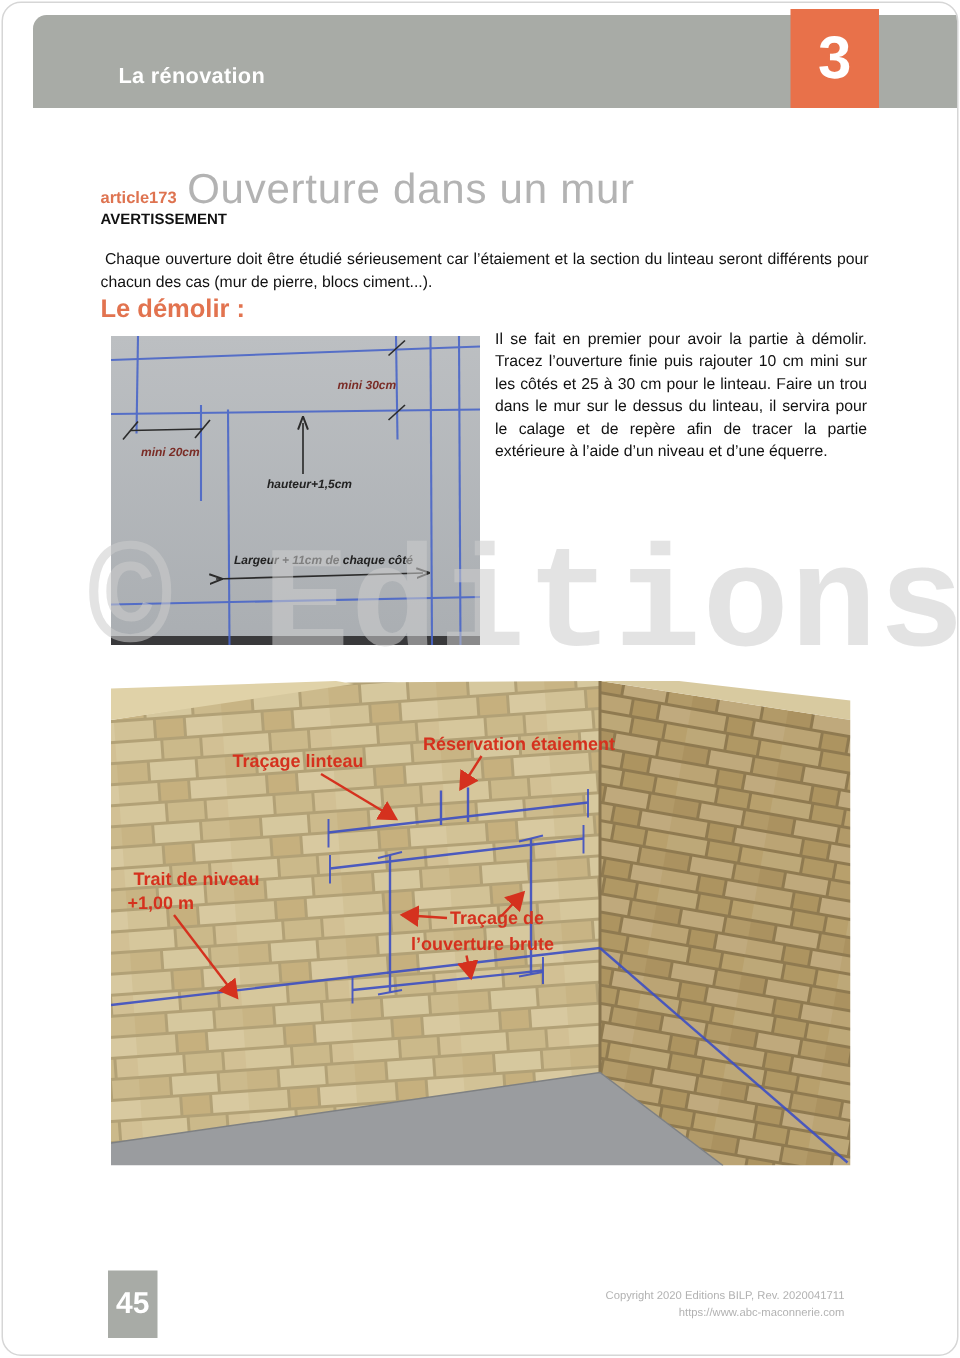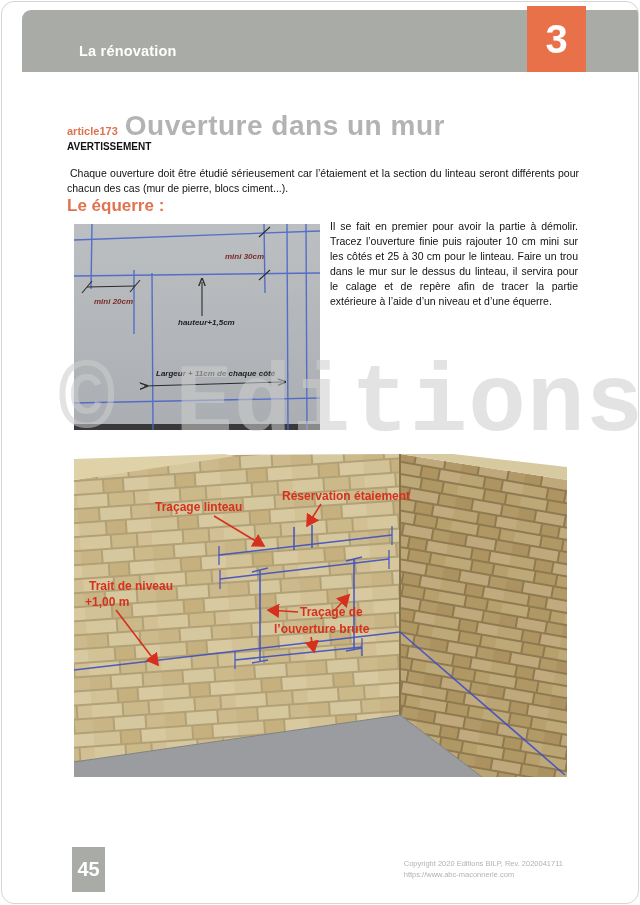--- a/index.html
+++ b/index.html
@@ -8,40 +8,40 @@
 
   
   .header-band{position:absolute;left:20px;top:8px;width:620px;height:62px;background:#a8aba6;border-radius:9px 0 0 0;}
   .section-title{position:absolute;left:57px;top:33px;color:#fff;font-size:14.5px;font-weight:bold;letter-spacing:.2px;}
   .chapter-badge{position:absolute;left:505px;top:-4px;width:59px;height:66px;background:#e8714a;display:flex;align-items:center;justify-content:center;}
   .chapter-number{color:#fff;font-size:40px;font-weight:bold;line-height:1;}
 
   
   .title-row{position:absolute;left:65px;top:108px;display:flex;align-items:baseline;gap:7px;}
   .article-ref{color:#de7350;font-size:11px;font-weight:bold;}
-  .page-title{color:#b3b3b3;font-size:28px;font-weight:bold;letter-spacing:.5px;}
+  .page-title{color:#b3b3b3;font-size:28px;font-weight:normal;letter-spacing:.5px;}
 
   
   .warning{position:absolute;left:65px;top:139px;width:512px;color:#111;}
   .warning-label{font-size:10px;font-weight:bold;margin-bottom:14px;}
   .warning-text{font-size:10.5px;line-height:14.5px;text-align:justify;text-indent:3px;}
 
   .tracage-heading{position:absolute;left:65px;top:194px;color:#e2734f;font-size:17px;font-weight:bold;}
 
   .sketch-wrap{position:absolute;left:72px;top:222px;width:246px;height:206px;z-index:1;}
   .body-par{position:absolute;left:328px;top:217px;width:248px;font-size:10.5px;line-height:15px;text-align:justify;color:#111;}
 
   .watermark{position:absolute;left:56px;top:350px;font-size:96px;font-weight:bold;color:#cdcdcd;opacity:.55;letter-spacing:1px;white-space:nowrap;z-index:3;pointer-events:none;line-height:1.1;font-family:Liberation Mono, monospace;}
 
   .wall-wrap{position:absolute;left:72px;top:452px;width:493px;height:280px;z-index:1;}
 
   
   .page-num-box{position:absolute;left:70px;top:845px;width:33px;height:45px;background:#a8aba6;display:flex;align-items:center;justify-content:center;}
   .page-num{color:#fff;font-size:20px;font-weight:bold;}
-  .copyright{position:absolute;right:75px;top:856px;font-size:7.5px;line-height:11px;color:#b2b2b2;}
+  .copyright{position:absolute;right:75px;top:856px;text-align:right;font-size:7.5px;line-height:11px;color:#b2b2b2;}
 
   svg text{font-family:"Liberation Sans",sans-serif;}
 </style>
 </head>
 <body>
 
 <div class="page">
 
   <div class="header-band">
     <div class="section-title">La rénovation</div>
@@ -53,21 +53,21 @@
   <div class="title-row">
     <span class="article-ref">article173</span>
     <span class="page-title">Ouverture dans un mur</span>
   </div>
 
   <div class="warning">
     <div class="warning-label">AVERTISSEMENT</div>
     <div class="warning-text">Chaque ouverture doit être étudié sérieusement car l’étaiement et la section du linteau seront différents pour chacun des cas (mur de pierre, blocs ciment...).</div>
   </div>
 
-  <div class="tracage-heading">Le équerre :</div>
+  <div class="tracage-heading">Le démolir :</div>
 
   <div class="sketch-wrap">
     <svg width="246" height="206" viewBox="0 0 246 206">
       <defs>
         <linearGradient id="paper" x1="0" y1="0" x2="0" y2="1">
           <stop offset="0" stop-color="#bcbfc2"></stop>
           <stop offset="1" stop-color="#aaaeb2"></stop>
         </linearGradient>
         <marker id="ah" markerWidth="8" markerHeight="8" refX="4" refY="4" orient="auto">
           <path d="M0,1 L8,4 L0,7" fill="none" stroke="#2b2b2b" stroke-width="1.2"></path>

